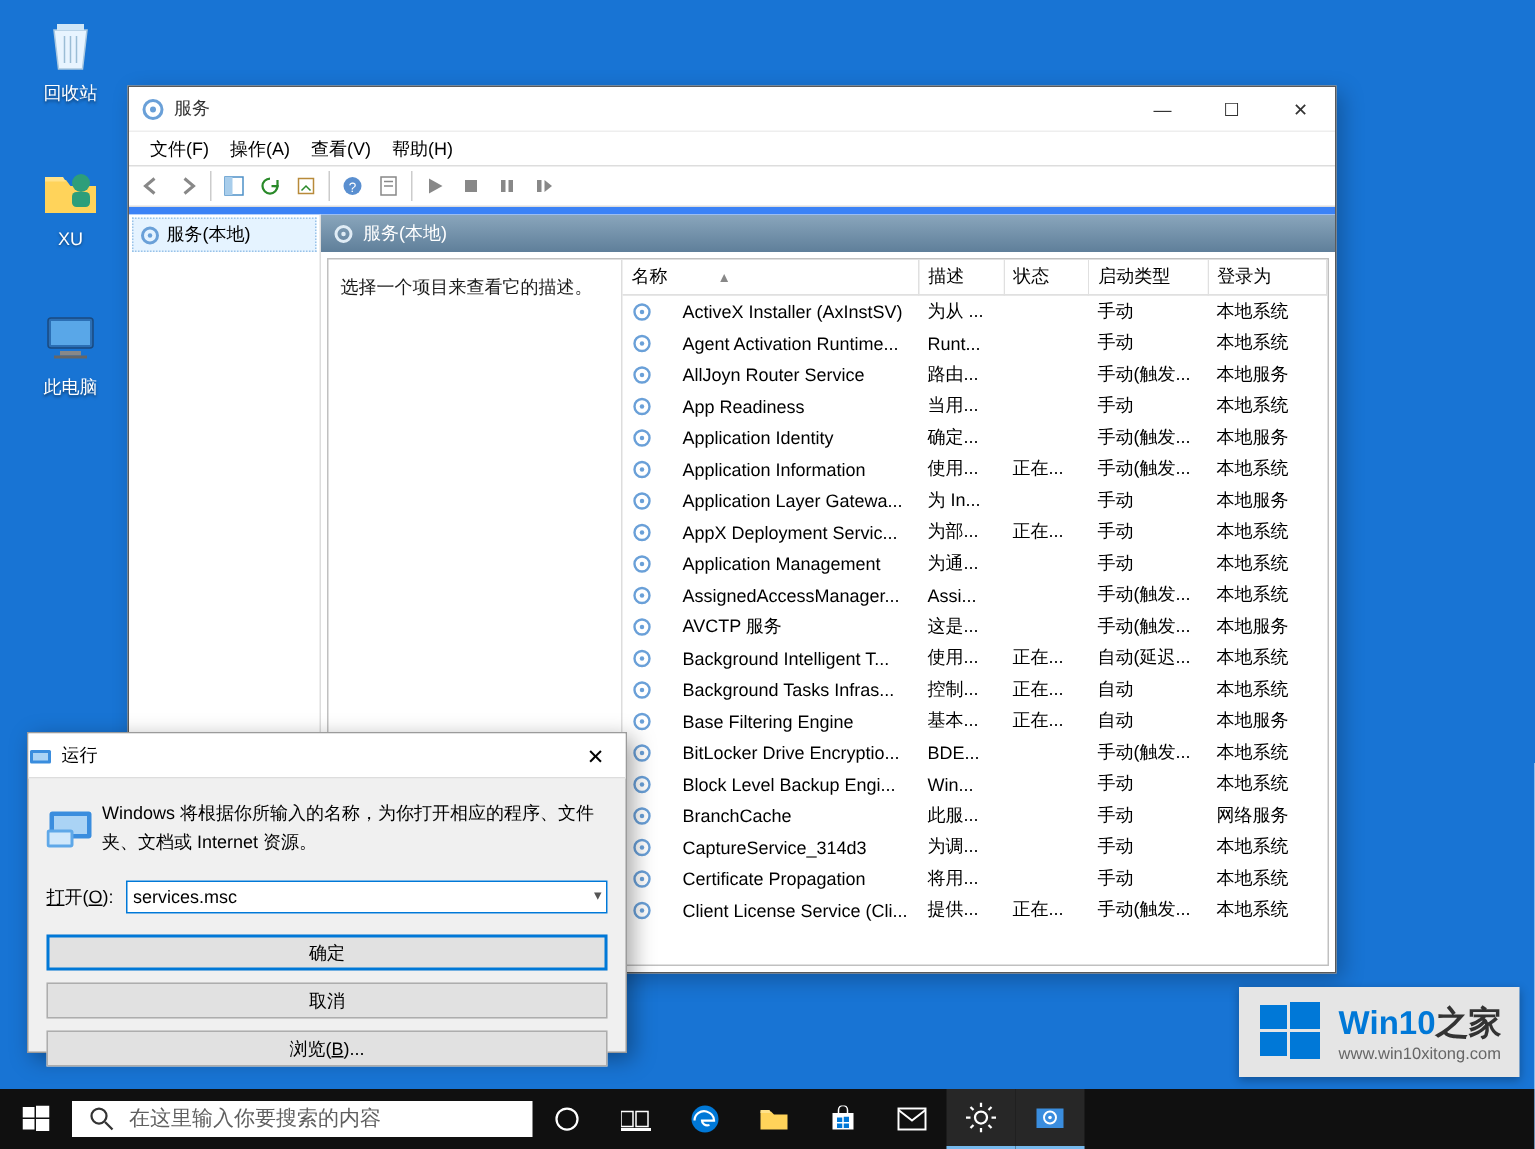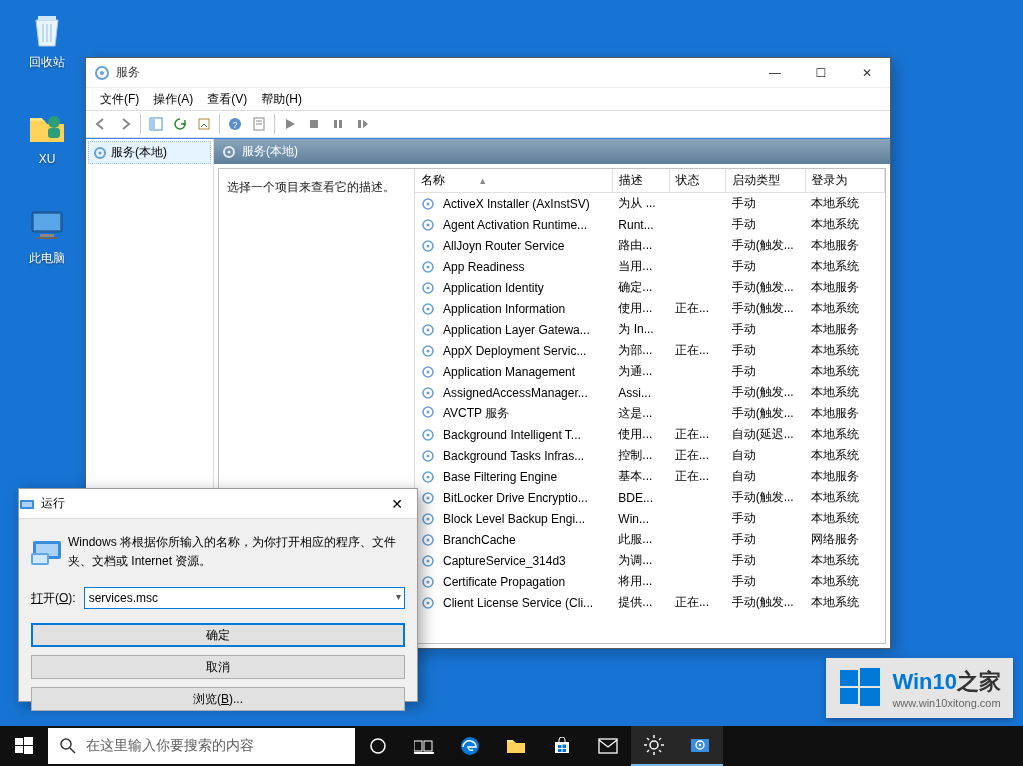--- a/index.html
+++ b/index.html
@@ -19,35 +19,35 @@
 .sw-ctrl { display: flex; }
 .sw-ctrl button { width: 46px; height: 30px; background: none; border: none; font-size: 12px; color: #333; cursor: pointer; }
 
 .sw-menubar { height: 22px; display: flex; align-items: center; padding: 0 8px; font-size: 12px; gap: 2px; }
 .sw-menubar span { padding: 2px 6px; cursor: pointer; }
 
 .sw-toolbar { height: 28px; border-top: 1px solid #ddd; border-bottom: 1px solid #ddd; display: flex; align-items: center; padding: 0 4px; gap: 2px; }
 .tb-btn { width: 22px; height: 22px; display: flex; align-items: center; justify-content: center; border: 1px solid transparent; cursor: pointer; }
 .tb-sep { width: 1px; height: 20px; background: #ccc; margin: 0 2px; }
 
-.sw-body { flex: 1; display: flex; border-top: 1px solid #3b82f6; overflow: hidden; }
+.sw-body { flex: 1; display: flex; border-top: 5px solid #3b82f6; overflow: hidden; }
 .sw-tree { width: 128px; background: #fff; border-right: 1px solid #ddd; padding: 2px; }
 .tree-item { display: flex; align-items: center; font-size: 12px; padding: 2px 4px; background: #e5f3ff; border: 1px dotted #99c2e8; gap: 4px; }
 .sw-main { flex: 1; display: flex; flex-direction: column; overflow: hidden; }
 .sw-header-strip { background: #6f8ea8; background: linear-gradient(#8aa6bc,#5f7f9a); color: #fff; font-size: 12px; padding: 4px 8px; display: flex; align-items: center; gap: 6px; }
 .sw-content { flex: 1; display: flex; overflow: hidden; border: 1px solid #c0c0c0; margin: 4px; }
 .sw-detail-pane { width: 196px; padding: 10px 8px; font-size: 12px; border-right: 1px solid #ddd; color: #1a1a1a; }
 .sw-list-wrap { flex: 1; overflow: auto; position: relative; }
 .sw-list-wrap::-webkit-scrollbar { width: 16px; }
 .sw-list-wrap::-webkit-scrollbar-track { background:#f0f0f0; }
 .sw-list-wrap::-webkit-scrollbar-thumb { background:#c2c2c2; }
 table.svc { width: 100%; border-collapse: collapse; font-size: 12px; table-layout: fixed; }
 table.svc th { text-align: left; font-weight: normal; padding: 3px 6px; border-right: 1px solid #e0e0e0; border-bottom: 1px solid #e0e0e0; background: #fff; position: sticky; top: 0; white-space: nowrap; }
 table.svc td { padding: 2px 6px; white-space: nowrap; overflow: hidden; text-overflow: ellipsis; }
-.svc-cell-name { display:flex; align-items:flex-start; gap:8px; }
+.svc-cell-name { display:flex; align-items:center; gap:20px; }
 
 
 .col-name { width: 174px; }
 .col-desc { width: 50px; }
 .col-status { width: 50px; }
 .col-startup { width: 70px; }
 .col-logon { width: 70px; }
 
 
 .run-dialog { position: absolute; left: 18px; top: 488px; width: 400px; height: 214px; background: #f0f0f0; border: 1px solid #9b9b9b; box-shadow: 4px 4px 14px rgba(0,0,0,.35); display:flex; flex-direction:column; }
@@ -62,21 +62,21 @@
 .rd-combo { flex:1; position:relative; }
 .rd-combo input { width:100%; height:22px; border:1px solid #0078d7; padding:0 20px 0 4px; font-size:12px; outline:none; }
 .rd-combo .chev { position:absolute; right:4px; top:4px; font-size:10px; color:#555; pointer-events:none; }
 .rd-buttons { display:flex; justify-content:flex-end; gap:8px; padding: 14px 12px; flex-direction: column; }
 .rd-buttons button { min-width: 82px; height: 24px; font-size:12px; background:#e1e1e1; border:1px solid #adadad; cursor:pointer; }
 .rd-buttons button.default { border:2px solid #0078d7; }
 
 
 .taskbar { position:absolute; left:0; bottom:0; width:100%; height:40px; background:#101010; display:flex; align-items:center; color:#fff; }
 .start-btn { width:48px; height:40px; display:flex; align-items:center; justify-content:center; cursor:pointer; }
-.search-box { width:307px; height:36px; background:#fff; display:flex; align-items:center; padding:0 12px; gap:10px; color:#5f5f5f; font-size:14px; }
+.search-box { width:307px; height:24px; background:#fff; display:flex; align-items:center; padding:0 12px; gap:10px; color:#5f5f5f; font-size:14px; }
 .search-box .mag { color:#333; }
 .tb-icon { width:46px; height:40px; display:flex; align-items:center; justify-content:center; cursor:pointer; }
 .tb-icon.active { border-bottom:2px solid #76b9ed; background:#272727; }
 
 
 .watermark { position:absolute; right:10px; bottom:48px; background:#e5e5e5; padding:8px 12px; display:flex; align-items:center; gap:10px; box-shadow:0 2px 6px rgba(0,0,0,.3); }
 .watermark .wm-logo { width:44px; height:44px; }
 .watermark .wm-title { font-size:22px; font-weight:bold; color:#333; }
 .watermark .wm-title .blue { color:#0078d7; }
 .watermark .wm-url { font-size:11px; color:#666; }

